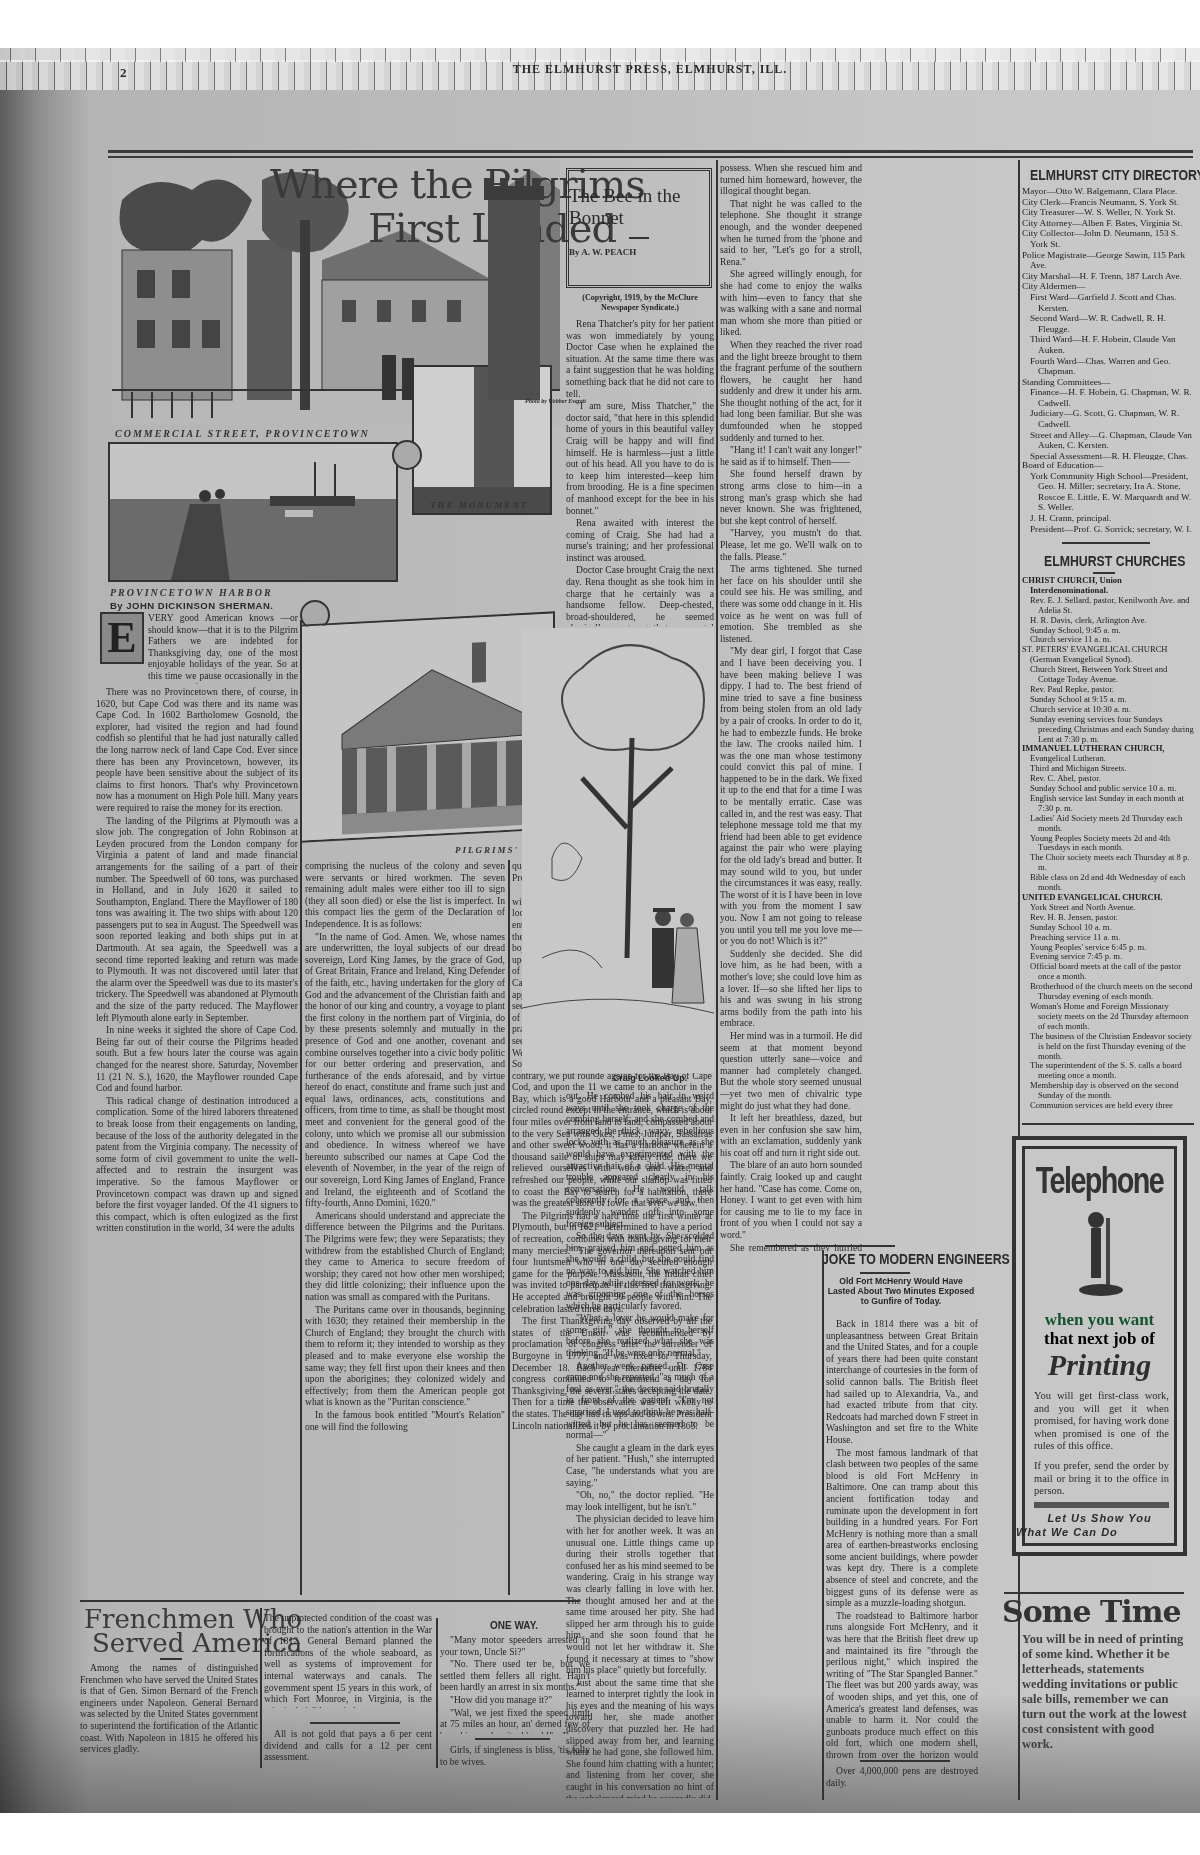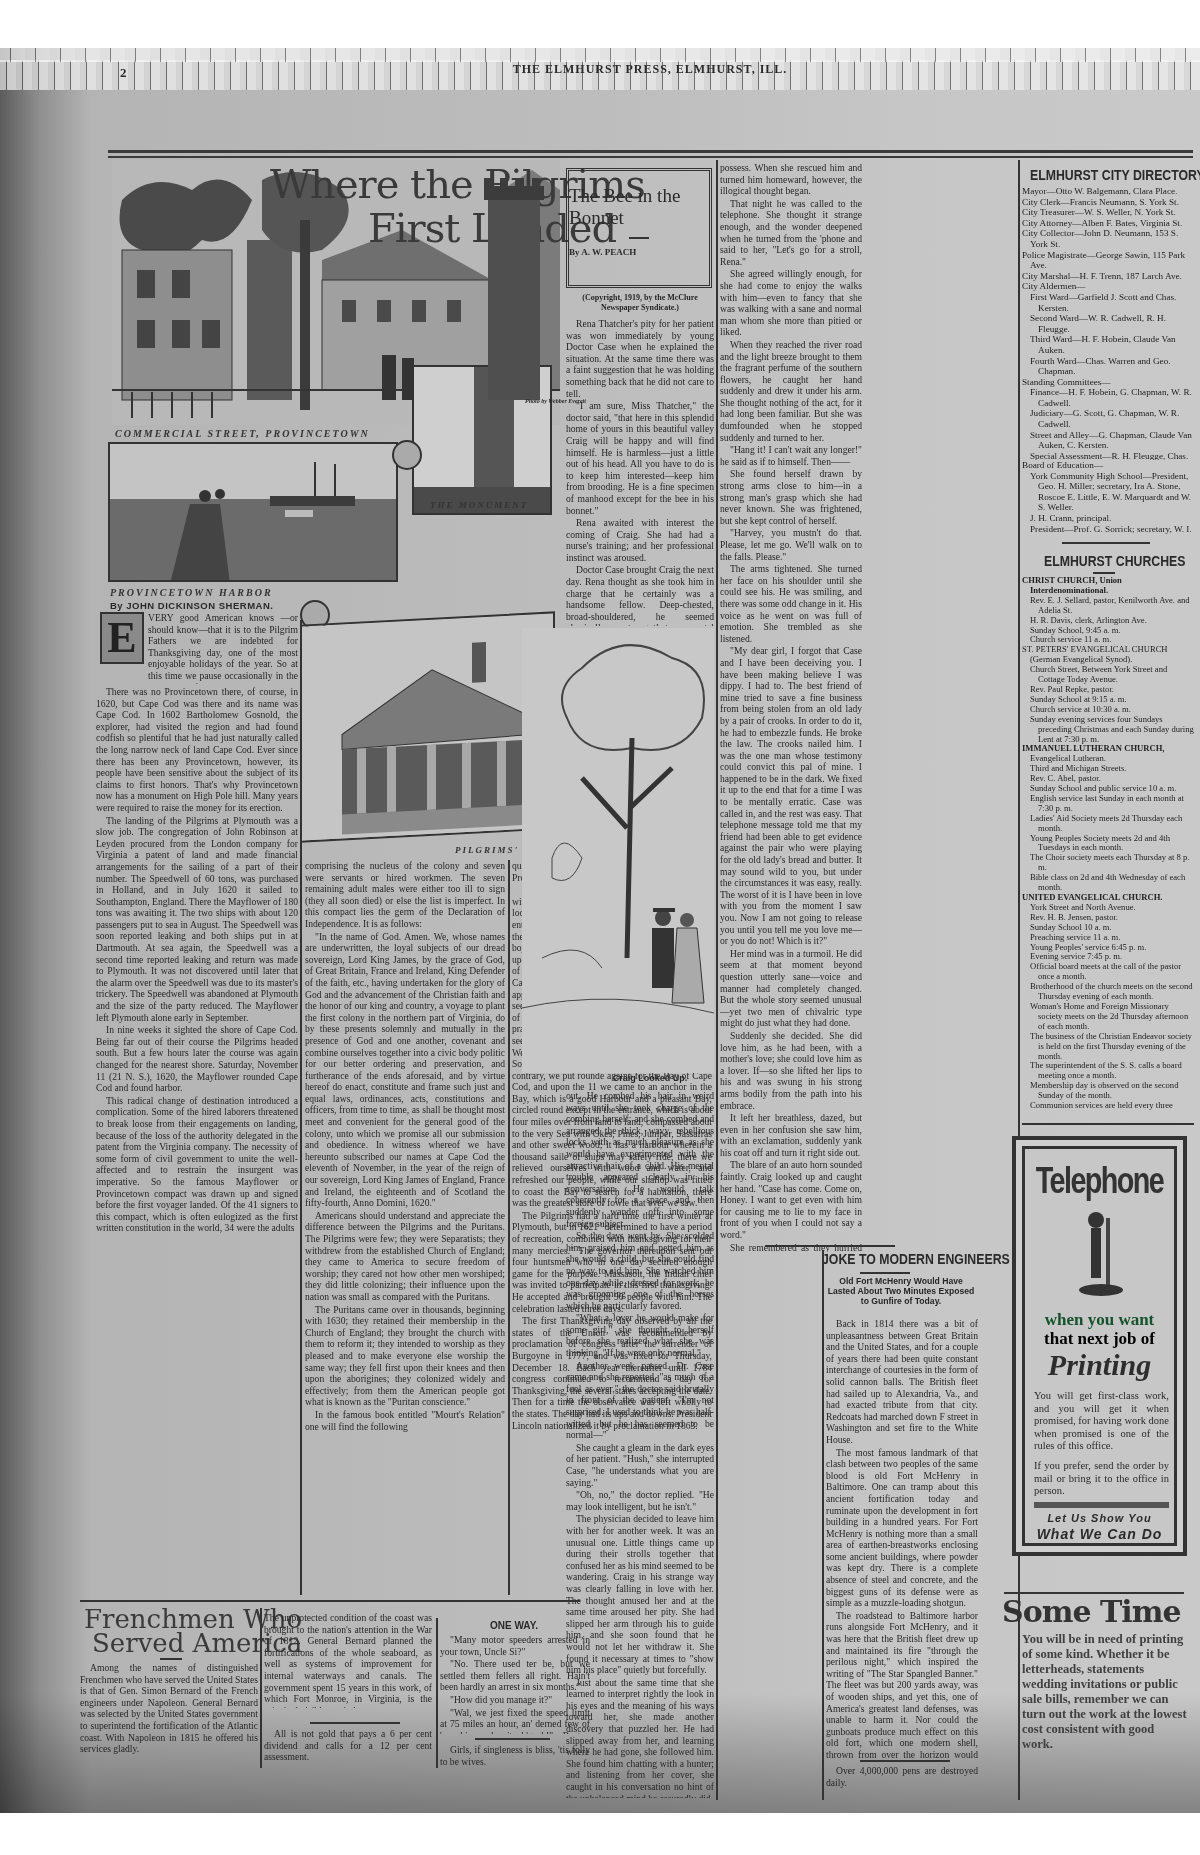--- a/index.html
+++ b/index.html
@@ -223,22 +223,22 @@
 <div class="col" style="left:720px;top:162px;width:142px;height:1090px">
   <p style="text-indent:0">possess. When she rescued him and turned him homeward, however, the illogical thought began.</p>
   <p>That night he was called to the telephone. She thought it strange enough, and the wonder deepened when he turned from the 'phone and said to her, "Let's go for a stroll, Rena."</p>
   <p>She agreed willingly enough, for she had come to enjoy the walks with him—even to fancy that she was walking with a sane and normal man whom she more than pitied or liked.</p>
   <p>When they reached the river road and the light breeze brought to them the fragrant perfume of the southern flowers, he caught her hand suddenly and drew it under his arm. She thought nothing of the act, for it had long been familiar. But she was dumfounded when he stopped suddenly and turned to her.</p>
   <p>"Hang it! I can't wait any longer!" he said as if to himself. Then——</p>
   <p>She found herself drawn by strong arms close to him—in a strong man's grasp which she had never known. She was frightened, but she kept control of herself.</p>
   <p>"Harvey, you mustn't do that. Please, let me go. We'll walk on to the falls. Please."</p>
   <p>The arms tightened. She turned her face on his shoulder until she could see his. He was smiling, and there was some odd change in it. His voice as he went on was full of emotion. She trembled as she listened.</p>
   <p>"My dear girl, I forgot that Case and I have been deceiving you. I have been making believe I was dippy. I had to. The best friend of mine tried to save a fine business from being stolen from an old lady by a pair of crooks. In order to do it, he had to embezzle funds. He broke the law. The crooks nailed him. I was the one man whose testimony could convict this pal of mine. I happened to be in the dark. We fixed it up to the end that for a time I was to be mentally erratic. Case was called in, and the rest was easy. That telephone message told me that my friend had been able to get evidence against the pair who were playing for the old lady's bread and butter. It may sound wild to you, but under the circumstances it was easy, really. The worst of it is I have been in love with you from the moment I saw you. Now I am not going to release you until you tell me you love me—or you do not! Which is it?"</p>
+  <p>Suddenly she decided. She did love him, as he had been, with a mother's love; she could love him as a lover. If—so she lifted her lips to his and was swung in his strong arms bodily from the path into his embrace.</p>
   <p>Her mind was in a turmoil. He did seem at that moment beyond question utterly sane—voice and manner had completely changed. But the whole story seemed unusual—yet two men of chivalric type might do just what they had done.</p>
-  <p>Suddenly she decided. She did love him, as he had been, with a mother's love; she could love him as a lover. If—so she lifted her lips to his and was swung in his strong arms bodily from the path into his embrace.</p>
   <p>It left her breathless, dazed, but even in her confusion she saw him, with an exclamation, suddenly yank his coat off and turn it right side out.</p>
   <p>The blare of an auto horn sounded faintly. Craig looked up and caught her hand. "Case has come. Come on, Honey. I want to get even with him for causing me to lie to my face in front of you when I could not say a word."</p>
   <p>She remembered as they hurried back the doctor's pleasure in saying just those things. Now she understood. But she understood even better than when she saw the two men clasp hands in silence and heard Case say, "Old chap, I thought you and Haynes were fools in a way to play such a game, but you've won. Congratulations, Miss Thatcher. I should offer you an apology, and—an explanation——"</p>
 
 </div>
 
 <div class="hline" style="left:765px;top:1245px;width:130px"></div>
 <div style="position:absolute;left:822px;top:1250px;font-size:15px" class="sans-head">JOKE TO MODERN ENGINEERS</div>
 <div class="hline" style="left:860px;top:1272px;width:50px"></div>
 <div class="col" style="left:826px;top:1276px;width:150px;height:40px;text-align:center;font-family:'Liberation Sans',sans-serif;font-weight:bold;font-size:8.6px;line-height:10px">Old Fort McHenry Would Have Lasted About Two Minutes Exposed to Gunfire of Today.</div>
@@ -367,20 +367,20 @@
     <rect x="35" y="8" width="4" height="70" fill="#444"></rect>
       <ellipse cx="30" cy="80" rx="22" ry="6" fill="#333"></ellipse>
   </svg>
   <div style="position:absolute;left:0;right:0;top:170px;text-align:center;font-size:17px;line-height:19px;font-weight:bold;color:#14532d">when you want</div>
   <div style="position:absolute;left:0;right:0;top:189px;text-align:center;font-size:17px;line-height:19px;font-weight:bold;color:#000000">that next job of</div>
   <div style="position:absolute;left:0;right:0;top:208px;text-align:center;font-size:30px;font-style:italic;font-weight:bold;color:#2e2e2e">Printing</div>
   <div style="position:absolute;left:18px;width:135px;top:250px;font-size:10.5px;line-height:12.5px;text-align:justify">You will get first-class work, and you will get it when promised, for having work done when promised is one of the rules of this office.</div>
   <div style="position:absolute;left:18px;width:135px;top:320px;font-size:10.5px;line-height:12.5px;text-align:justify">If you prefer, send the order by mail or bring it to the office in person.</div>
   <div style="position:absolute;left:18px;width:135px;top:362px;height:6px;background:#555"></div>
   <div style="position:absolute;left:0;right:0;top:372px;text-align:center;font-size:11px;font-style:italic;font-weight:bold;font-family:'Liberation Sans',sans-serif;letter-spacing:1px">Let Us Show You</div>
-  <div style="position:absolute;left:0;right:0;top:386px;text-align:center;font-size:14px;font-style:italic;font-weight:bold;font-family:'Liberation Sans',sans-serif;letter-spacing:1px">What We Can Do</div>
+  <div style="position:absolute;left:0;right:0;top:386px;text-align:left;font-size:11px;font-style:italic;font-weight:bold;font-family:'Liberation Sans',sans-serif;letter-spacing:1px">What We Can Do</div>
 </div>
 
 <div class="hline" style="left:1004px;top:1592px;width:180px"></div>
 <div style="position:absolute;left:1002px;top:1594px;font-size:30px;font-weight:bold;font-family:'DejaVu Serif',serif;letter-spacing:-1px;color:#333">Some Time</div>
 <div style="position:absolute;left:1022px;top:1632px;width:165px;font-size:12.5px;line-height:15px;font-weight:bold;font-family:'Liberation Serif',serif;color:#404040">You will be in need of printing of some kind. Whether it be letterheads, statements wedding invitations or public sale bills, remember we can turn out the work at the lowest cost consistent with good work.</div>
 
 <div class="scan-bottom"></div>
 
 </body></html>

